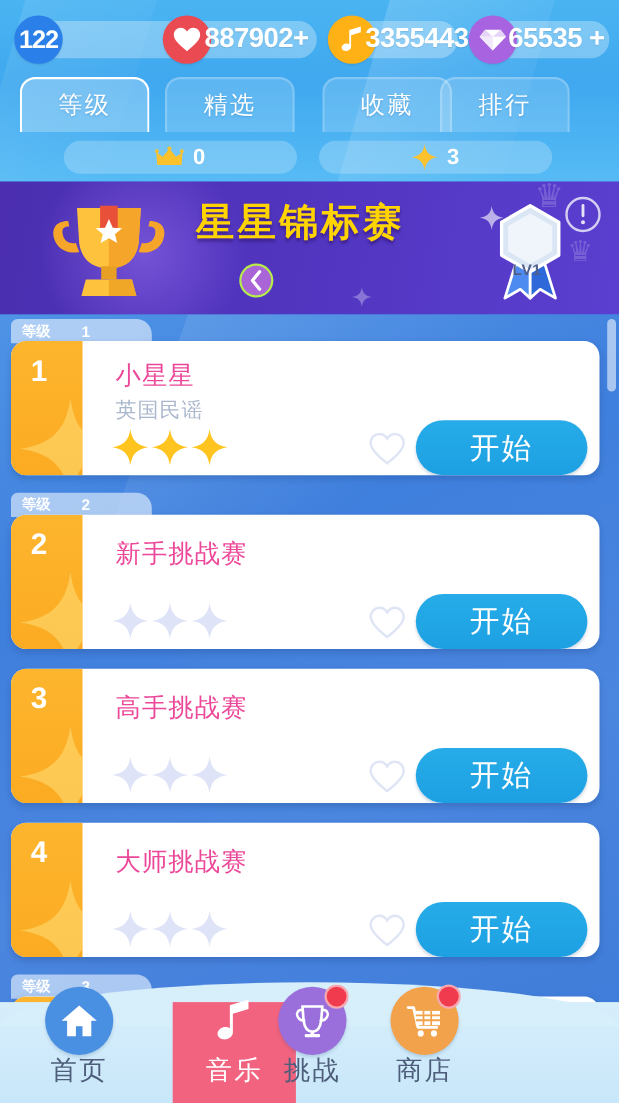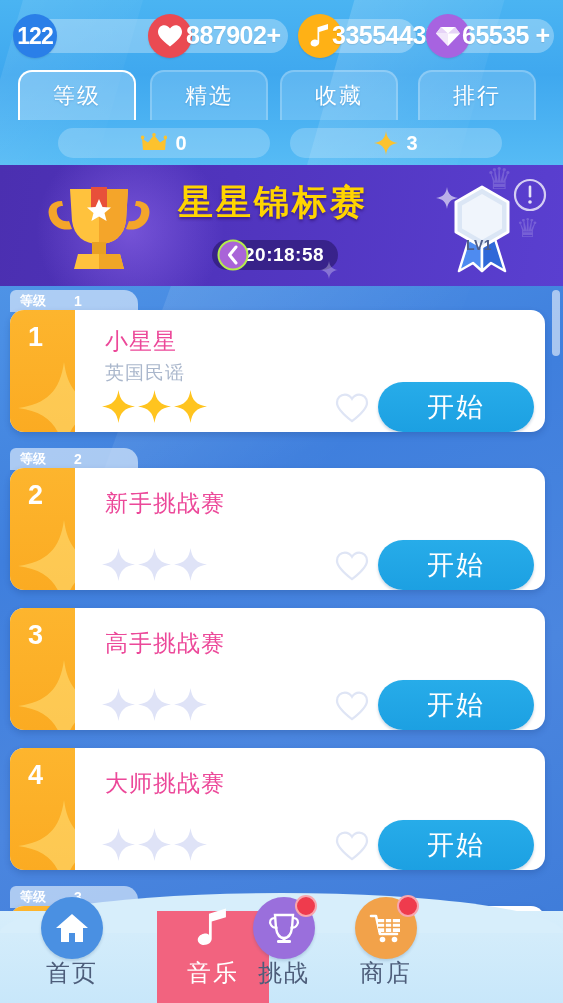--- a/index.html
+++ b/index.html
@@ -250,24 +250,24 @@
       <span class="cnum" style="left:462px;">65535 +</span>
     </div>
 
     <div class="tabs">
       <div class="tab active" style="left:18px;">
         <span>等级</span>
       </div>
       <div class="tab" style="left:150px;">
         <span>精选</span>
       </div>
-      <div class="tab" style="left:280px;">
+      <div class="tab" style="left:293px;">
         <span>收藏</span>
       </div>
-      <div class="tab" style="left:418px;">
+      <div class="tab" style="left:400px;">
         <span>排行</span>
       </div>
     </div>
 
     <div class="subbar">
       <div class="subpill" style="left:58px; width:212px;">
         <svg width="26" height="20" viewBox="0 0 26 20">
           <path d="M2 17 L1 5.5 L7 9.5 L13 2 L19 9.5 L25 5.5 L24 17 Z" fill="#fcc22e"></path>
           <circle cx="1.6" cy="4.4" r="1.8" fill="#fcc22e"></circle>
             <circle cx="24.4" cy="4.4" r="1.8" fill="#fcc22e"></circle>
@@ -297,23 +297,20 @@
         <path d="M53 28 L61 34 L69 28 L69 30 L61 36 L53 30 Z" fill="#c33f2d"></path>
         <path d="M61 20 L64.5 28 L73 28.6 L66.5 34 L68.6 42 L61 37.5 L53.4 42 L55.5 34 L49 28.6 L57.5 28 Z" fill="#ffffff"></path>
         <rect x="54" y="63" width="14" height="12" fill="#e8a024"></rect>
         <path d="M40 75 L82 75 L86 90 L36 90 Z" fill="#ffc23d"></path>
         <path d="M61 75 L82 75 L86 90 L61 90 Z" fill="#f0a626"></path>
       </g>
     </svg>
 
     <div class="bn-title">星星锦标赛</div>
 
-    <div class="bn-timer" style="top:75px;">
-      <span>20:18:58</span>
-    </div>
     <svg style="position:absolute;left:216px;top:73px;" width="34" height="34" viewBox="0 0 34 34">
       <circle cx="17" cy="17" r="15.5" fill="#b5ed4a"></circle>
       <circle cx="17" cy="17" r="13.5" fill="#a964d8"></circle>
       <path d="M20 9 L13.5 17 L20 25" stroke="#ffffff" stroke-width="3" fill="none" stroke-linecap="round" stroke-linejoin="round"></path>
     </svg>
 
     <svg style="position:absolute;left:447px;top:18px;" width="70" height="92" viewBox="0 0 70 92">
       <path d="M22 56 L12 88 L26 80 L35 88 L35 56 Z" fill="#4e8bf0" stroke="#ffffff" stroke-width="2.5" stroke-linejoin="round"></path>
       <path d="M48 56 L58 88 L44 80 L35 88 L35 56 Z" fill="#2f68d8" stroke="#ffffff" stroke-width="2.5" stroke-linejoin="round"></path>
       <path d="M35 4 L61 19 L61 49 L35 64 L9 49 L9 19 Z" fill="#dbe6f5" stroke="#ffffff" stroke-width="3" stroke-linejoin="round"></path>

